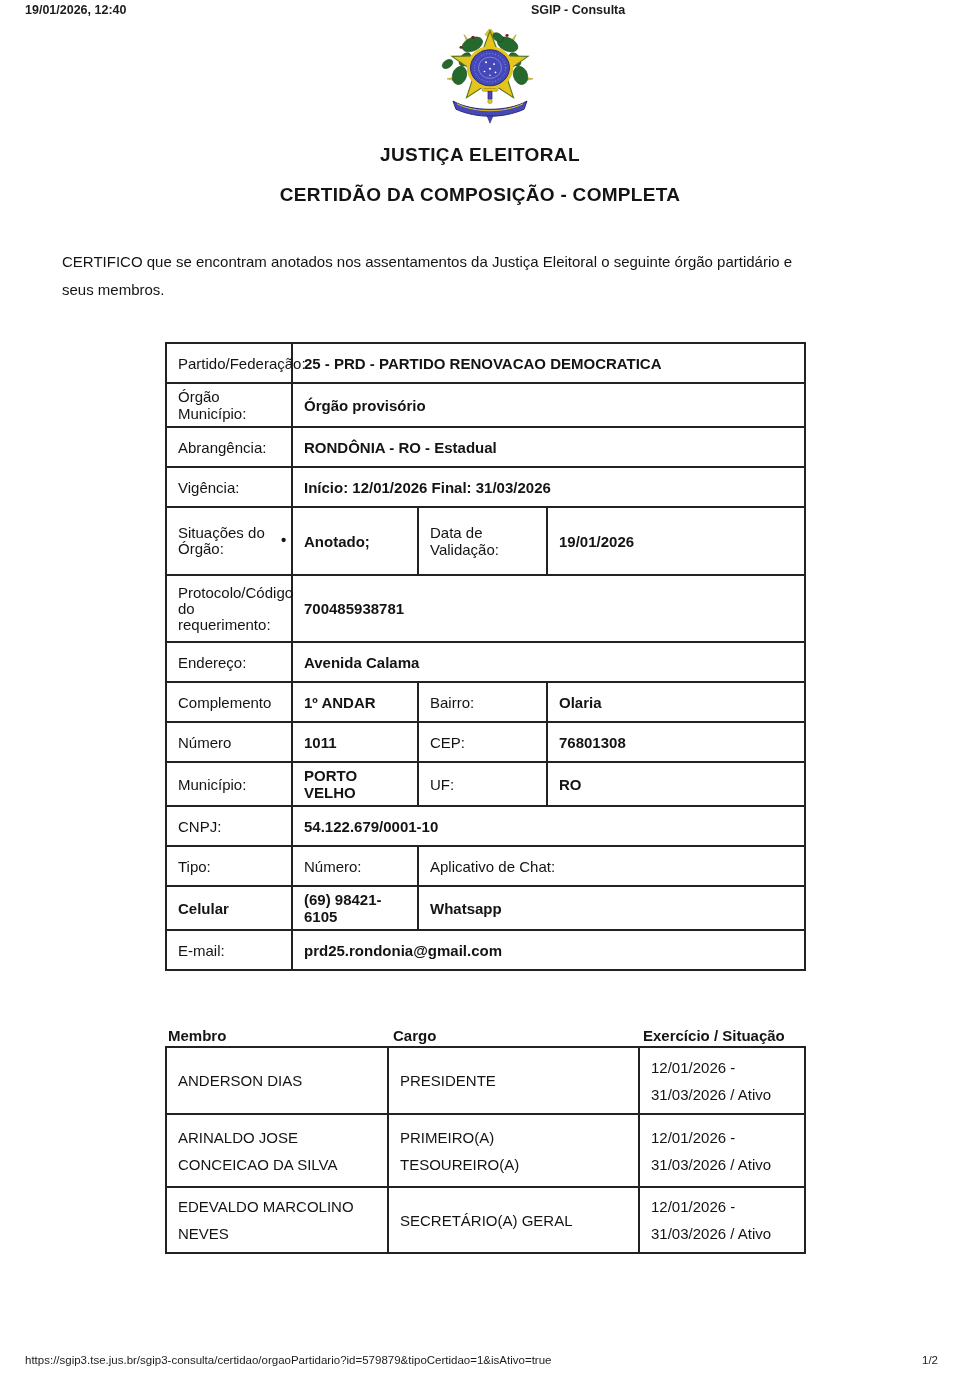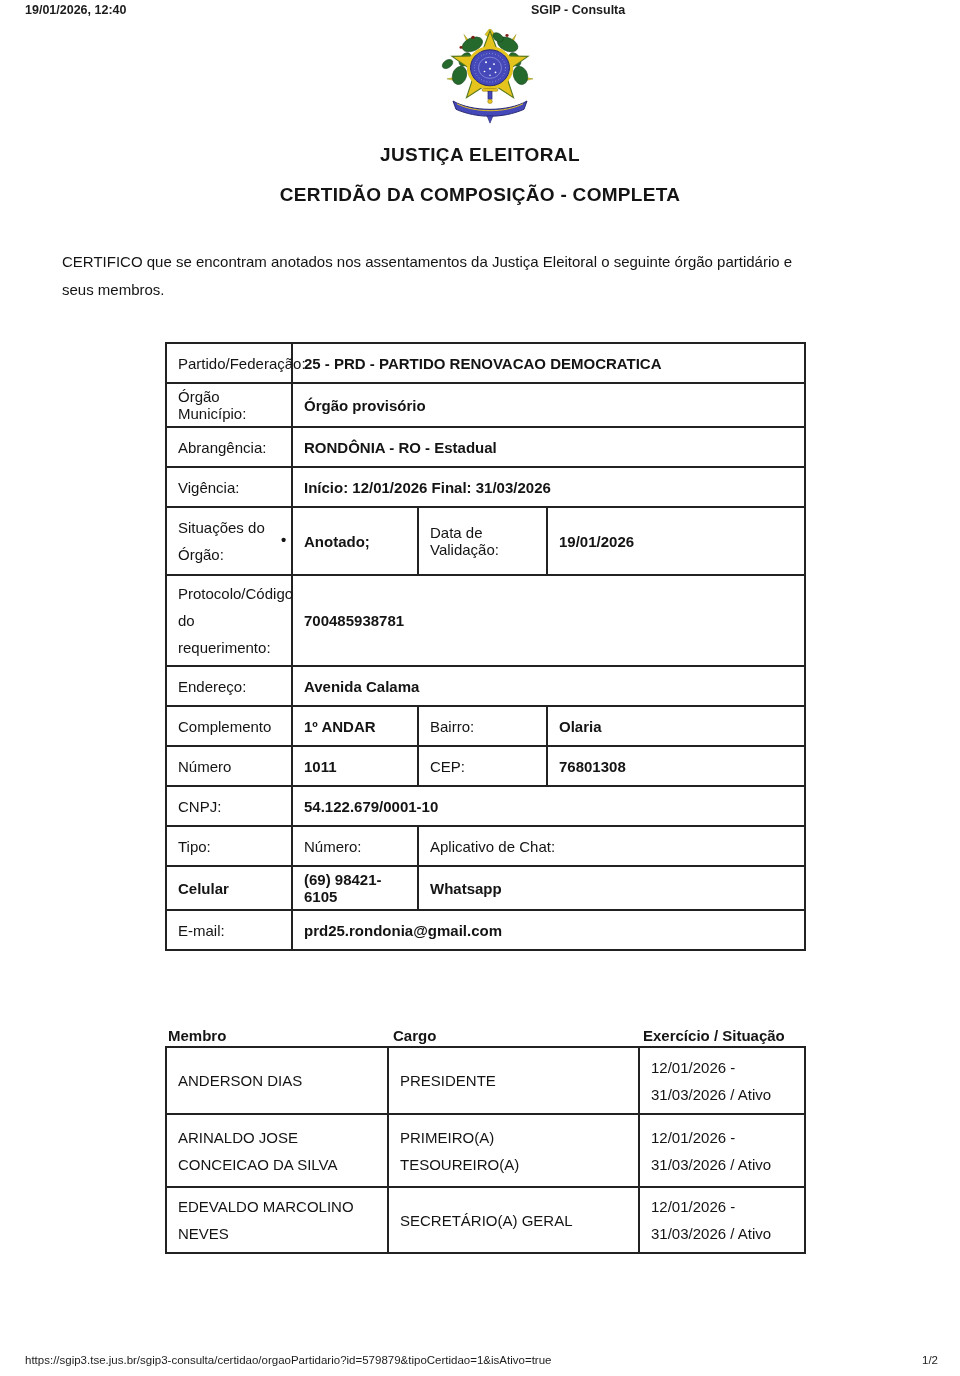--- a/index.html
+++ b/index.html
@@ -23,21 +23,21 @@
   
   table{border-collapse:collapse;table-layout:fixed;}
   .info-table{top:342px;left:165px;width:639px;font-size:15px;}
   .info-table td{border:2px solid #222;padding:4px 6px 4px 11px;
                  vertical-align:middle;overflow:visible;}
   .info-table tr.std{height:40px;}
   .info-table tr.tall{height:68px;}
   .info-table tr.tall2{height:67px;}
   td.lbl{font-weight:400;}
   td.val{font-weight:700;}
-  .preline{white-space:pre-line;line-height:27px;}
+  .preline{white-space:pre-line;line-height:16px;}
   td.situ{position:relative;}
   .li-bullet{position:absolute;left:-12px;top:50%;transform:translateY(-58%);
              font-size:15px;font-weight:700;}
 
   
   .members-head{top:1027px;left:165px;width:639px;height:18px;
                 font-size:15px;font-weight:700;}
   .members-head span{position:absolute;top:0;}
   .mh-1{left:3px;} .mh-2{left:228px;} .mh-3{left:478px;}
 
@@ -162,20 +162,26 @@
     <td class="lbl">Complemento</td>
     <td class="val">1º ANDAR</td>
     <td class="lbl">Bairro:</td>
     <td class="val">Olaria</td>
   </tr>
   <tr class="std">
     <td class="lbl">Número</td>
     <td class="val">1011</td>
     <td class="lbl">CEP:</td>
     <td class="val">76801308</td>
+  </tr>
+  <tr class="std">
+    <td class="lbl">Município:</td>
+    <td class="val">PORTO VELHO</td>
+    <td class="lbl">UF:</td>
+    <td class="val">RO</td>
   </tr>
   <tr class="std">
     <td class="lbl">CNPJ:</td>
     <td class="val" colspan="3">54.122.679/0001-10</td>
   </tr>
   <tr class="std">
     <td class="lbl">Tipo:</td>
     <td class="lbl">Número:</td>
     <td class="lbl" colspan="2">Aplicativo de Chat:</td>
   </tr>

